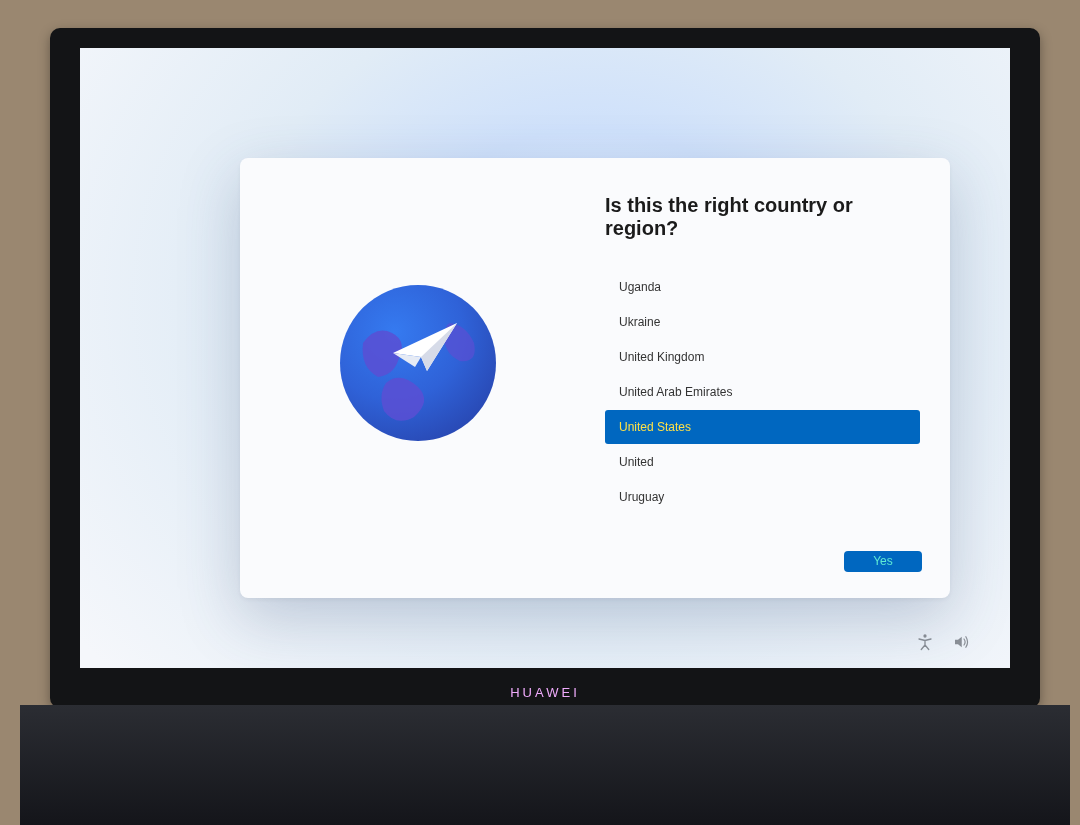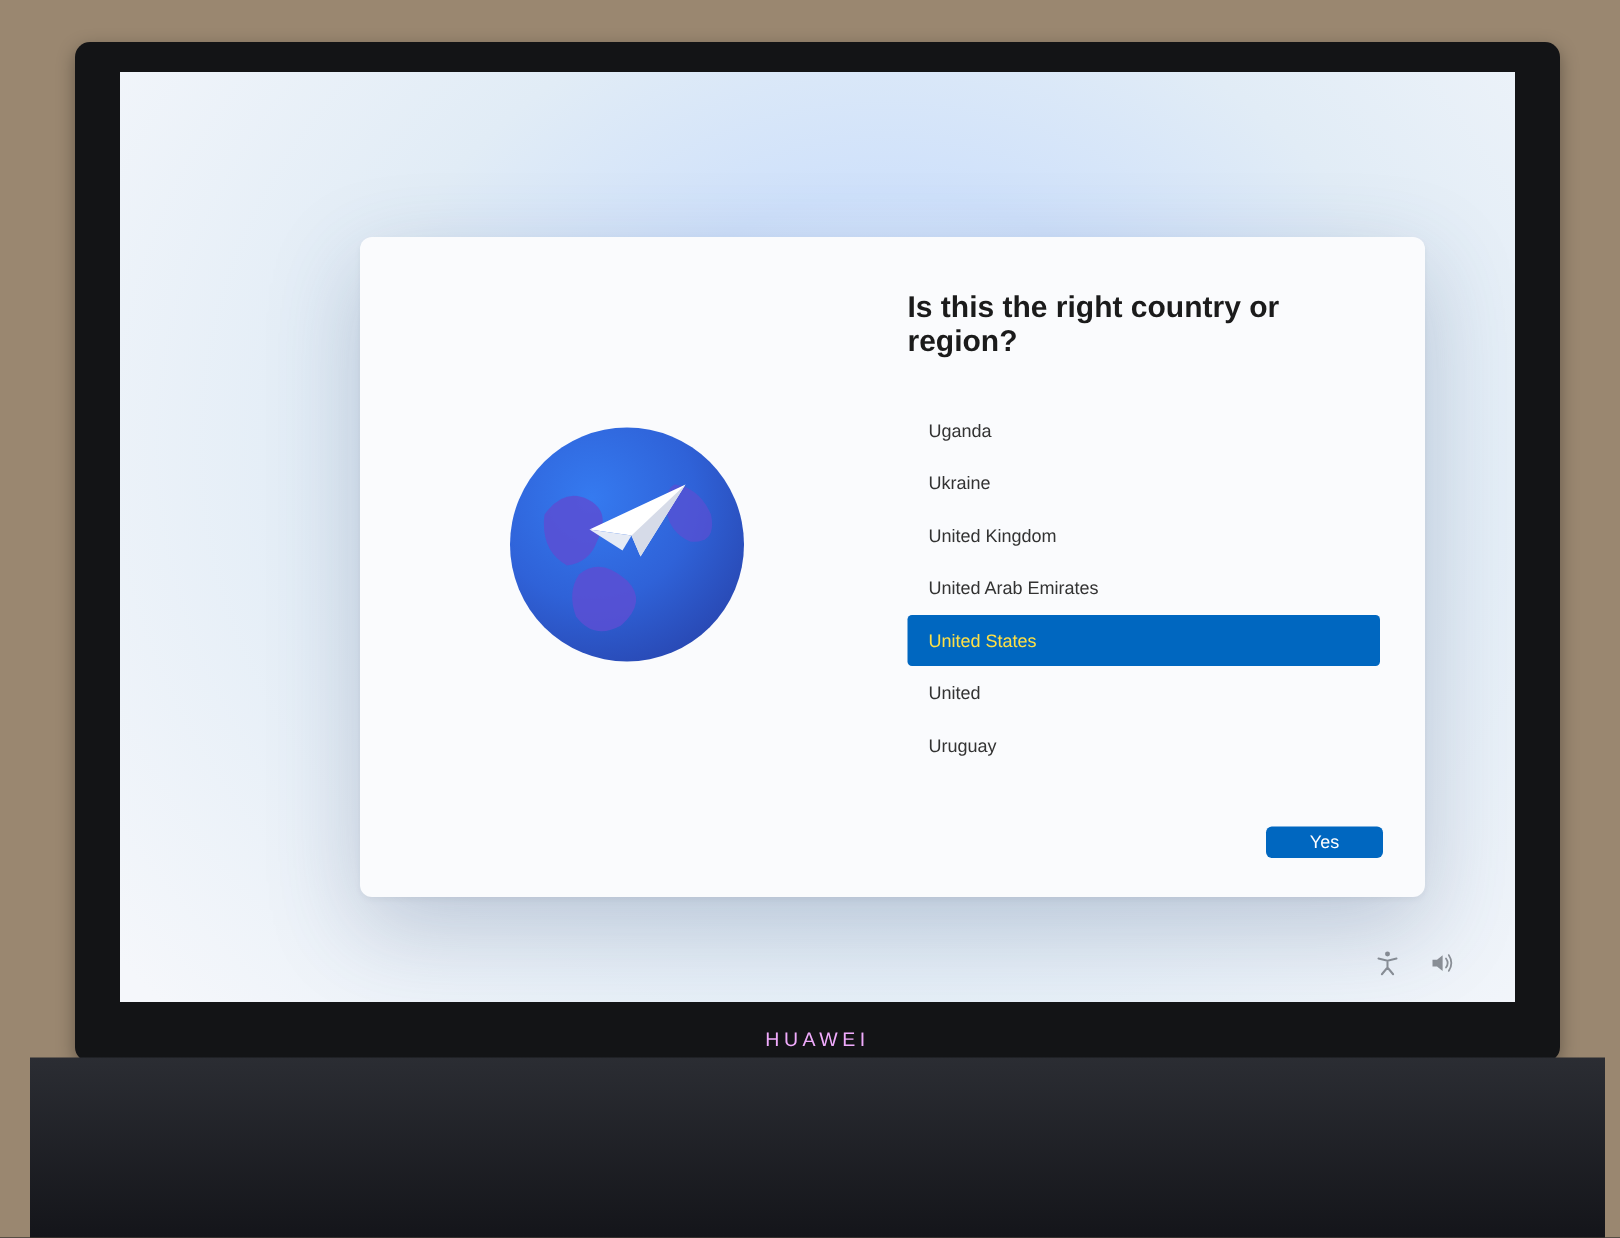--- a/index.html
+++ b/index.html
@@ -98,21 +98,21 @@
     .card-footer {
       height: 60px;
       display: flex;
       justify-content: flex-end;
       align-items: center;
       padding-right: 28px;
       padding-bottom: 14px;
     }
     .yes-button {
       background: #0067c0;
-      color: #ffffff;
+      color: #5eead4;
       border: none;
       border-radius: 4px;
       width: 78px;
       height: 21px;
       font-size: 12px;
       font-family: inherit;
       cursor: pointer;
     }
     .corner-icons {
       position: absolute;

